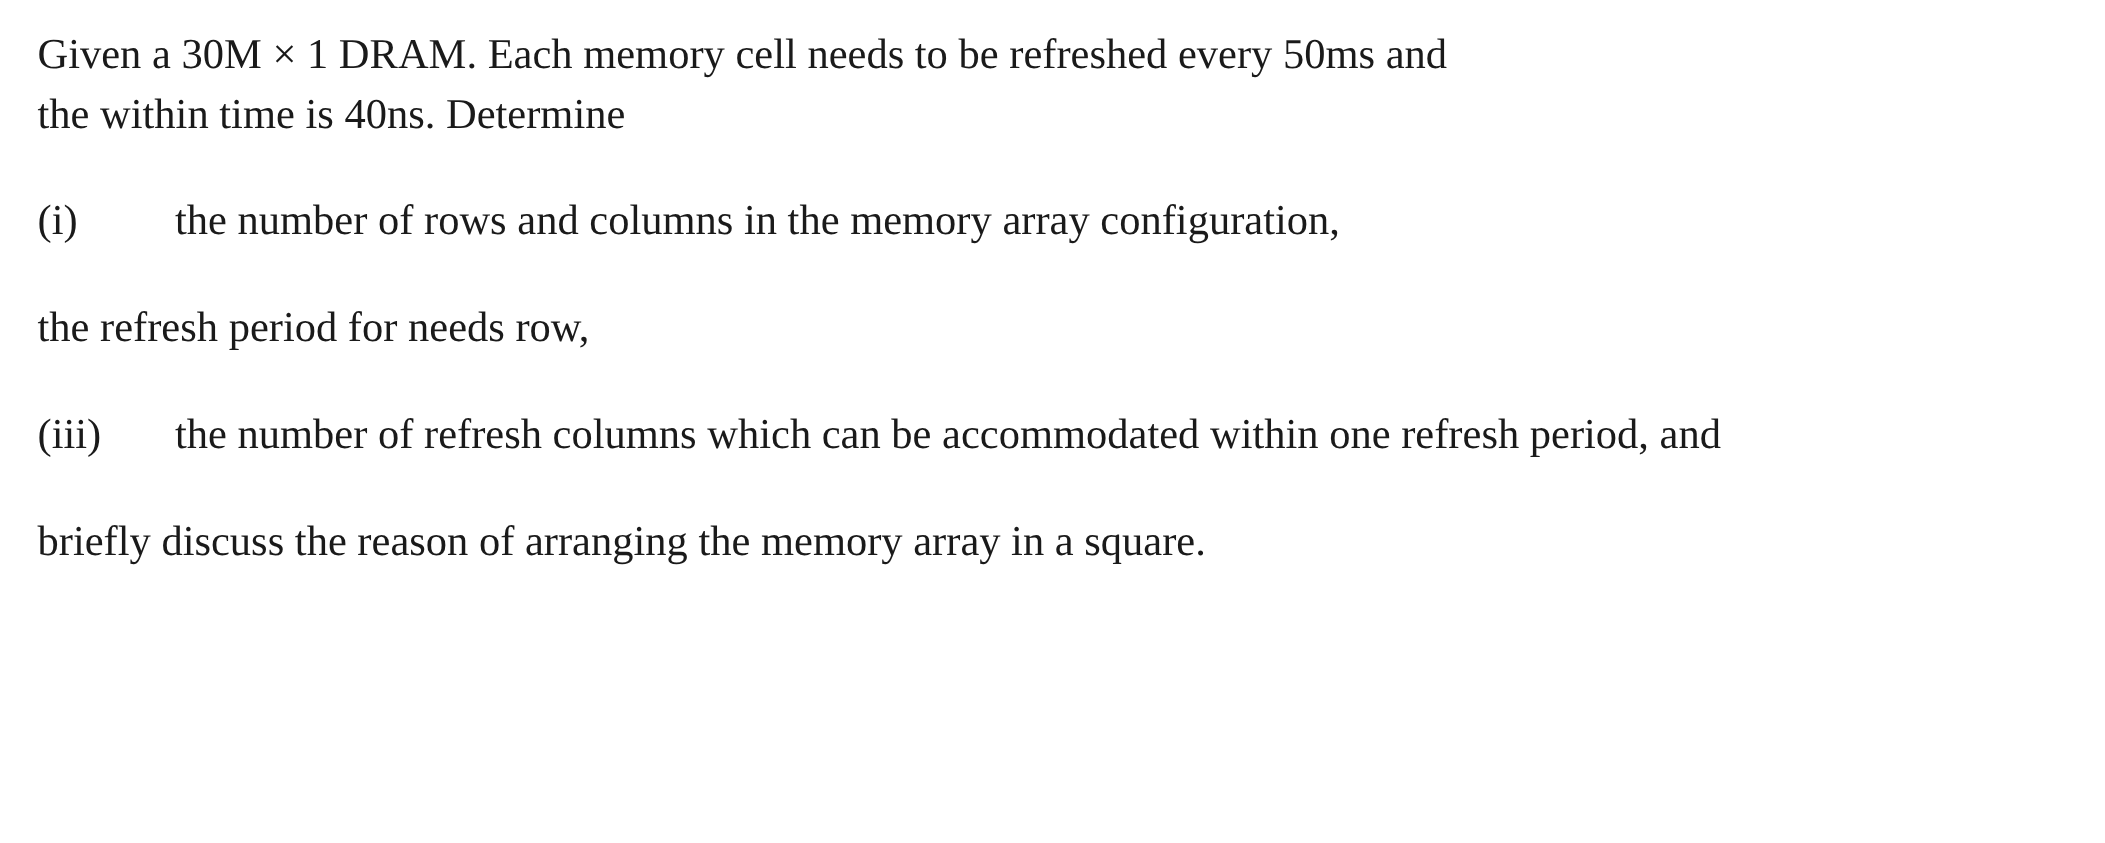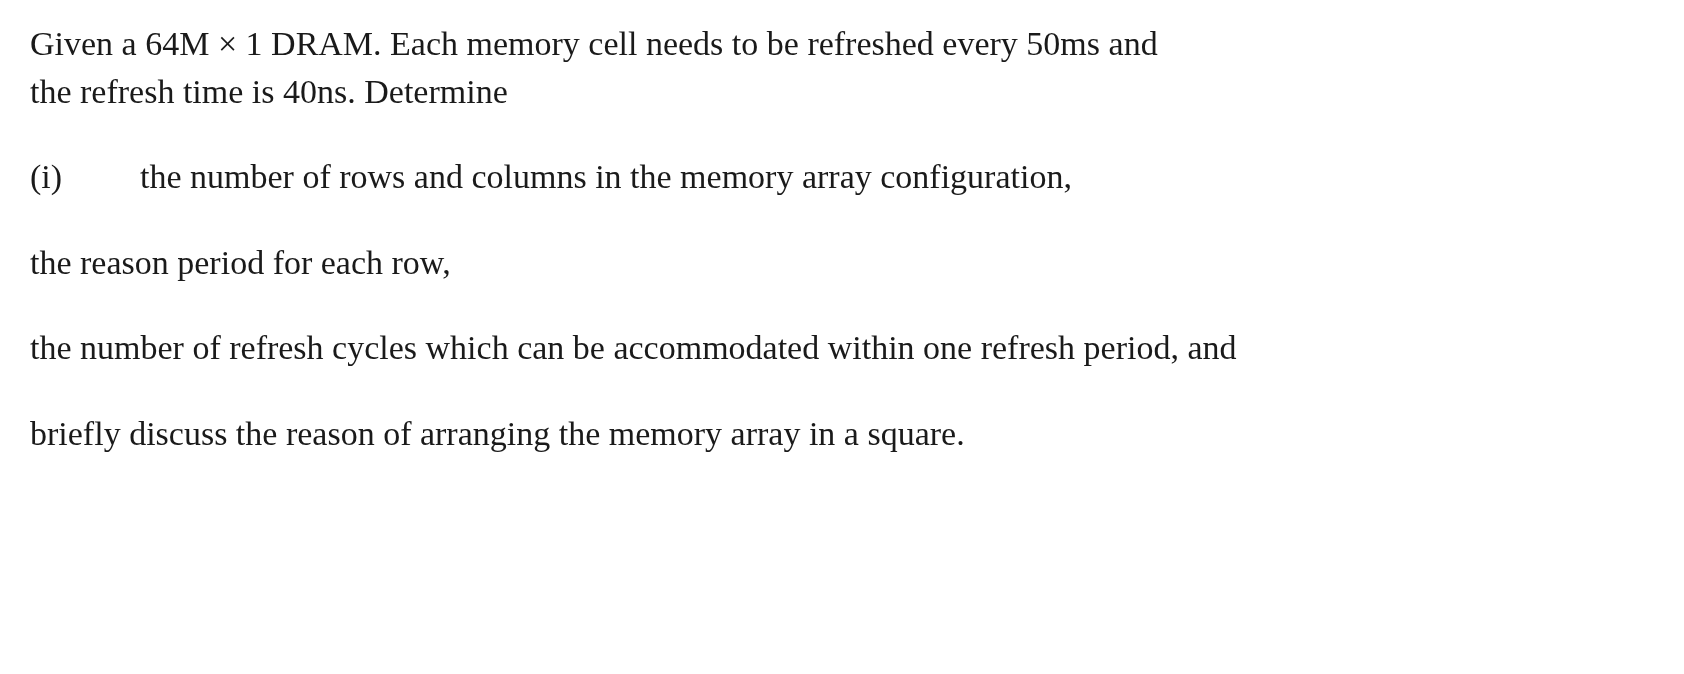--- a/index.html
+++ b/index.html
@@ -36,32 +36,33 @@
     
     .question-text {
       flex: 1;
       font-family: Liberation Serif, serif;
     }
   </style>
 </head>
 <body>
 
 <div class="intro">
-  <div>Given a 64M × 1 DRAM.  Each memory cell needs to be refreshed every 50ms and</div>
-  <div>the refresh time is 40ns.  Determine</div>
+  <div>Given a 30M × 1 DRAM.  Each memory cell needs to be refreshed every 50ms and</div>
+  <div>the within time is 40ns.  Determine</div>
 </div>
 
 <div class="question-item">
   <div class="question-label">(i)</div>
   <div class="question-text">the number of rows and columns in the memory array configuration,</div>
 </div>
 
 <div class="question-item">
-  <div class="question-text">the reason period for each row,</div>
+  <div class="question-text">the refresh period for needs row,</div>
 </div>
 
 <div class="question-item">
-  <div class="question-text">the number of refresh cycles which can be accommodated within one refresh period, and</div>
+  <div class="question-label">(iii)</div>
+  <div class="question-text">the number of refresh columns which can be accommodated within one refresh period, and</div>
 </div>
 
 <div class="question-item">
   <div class="question-text">briefly discuss the reason of arranging the memory array in a square.</div>
 </div>
 
 </body></html>

